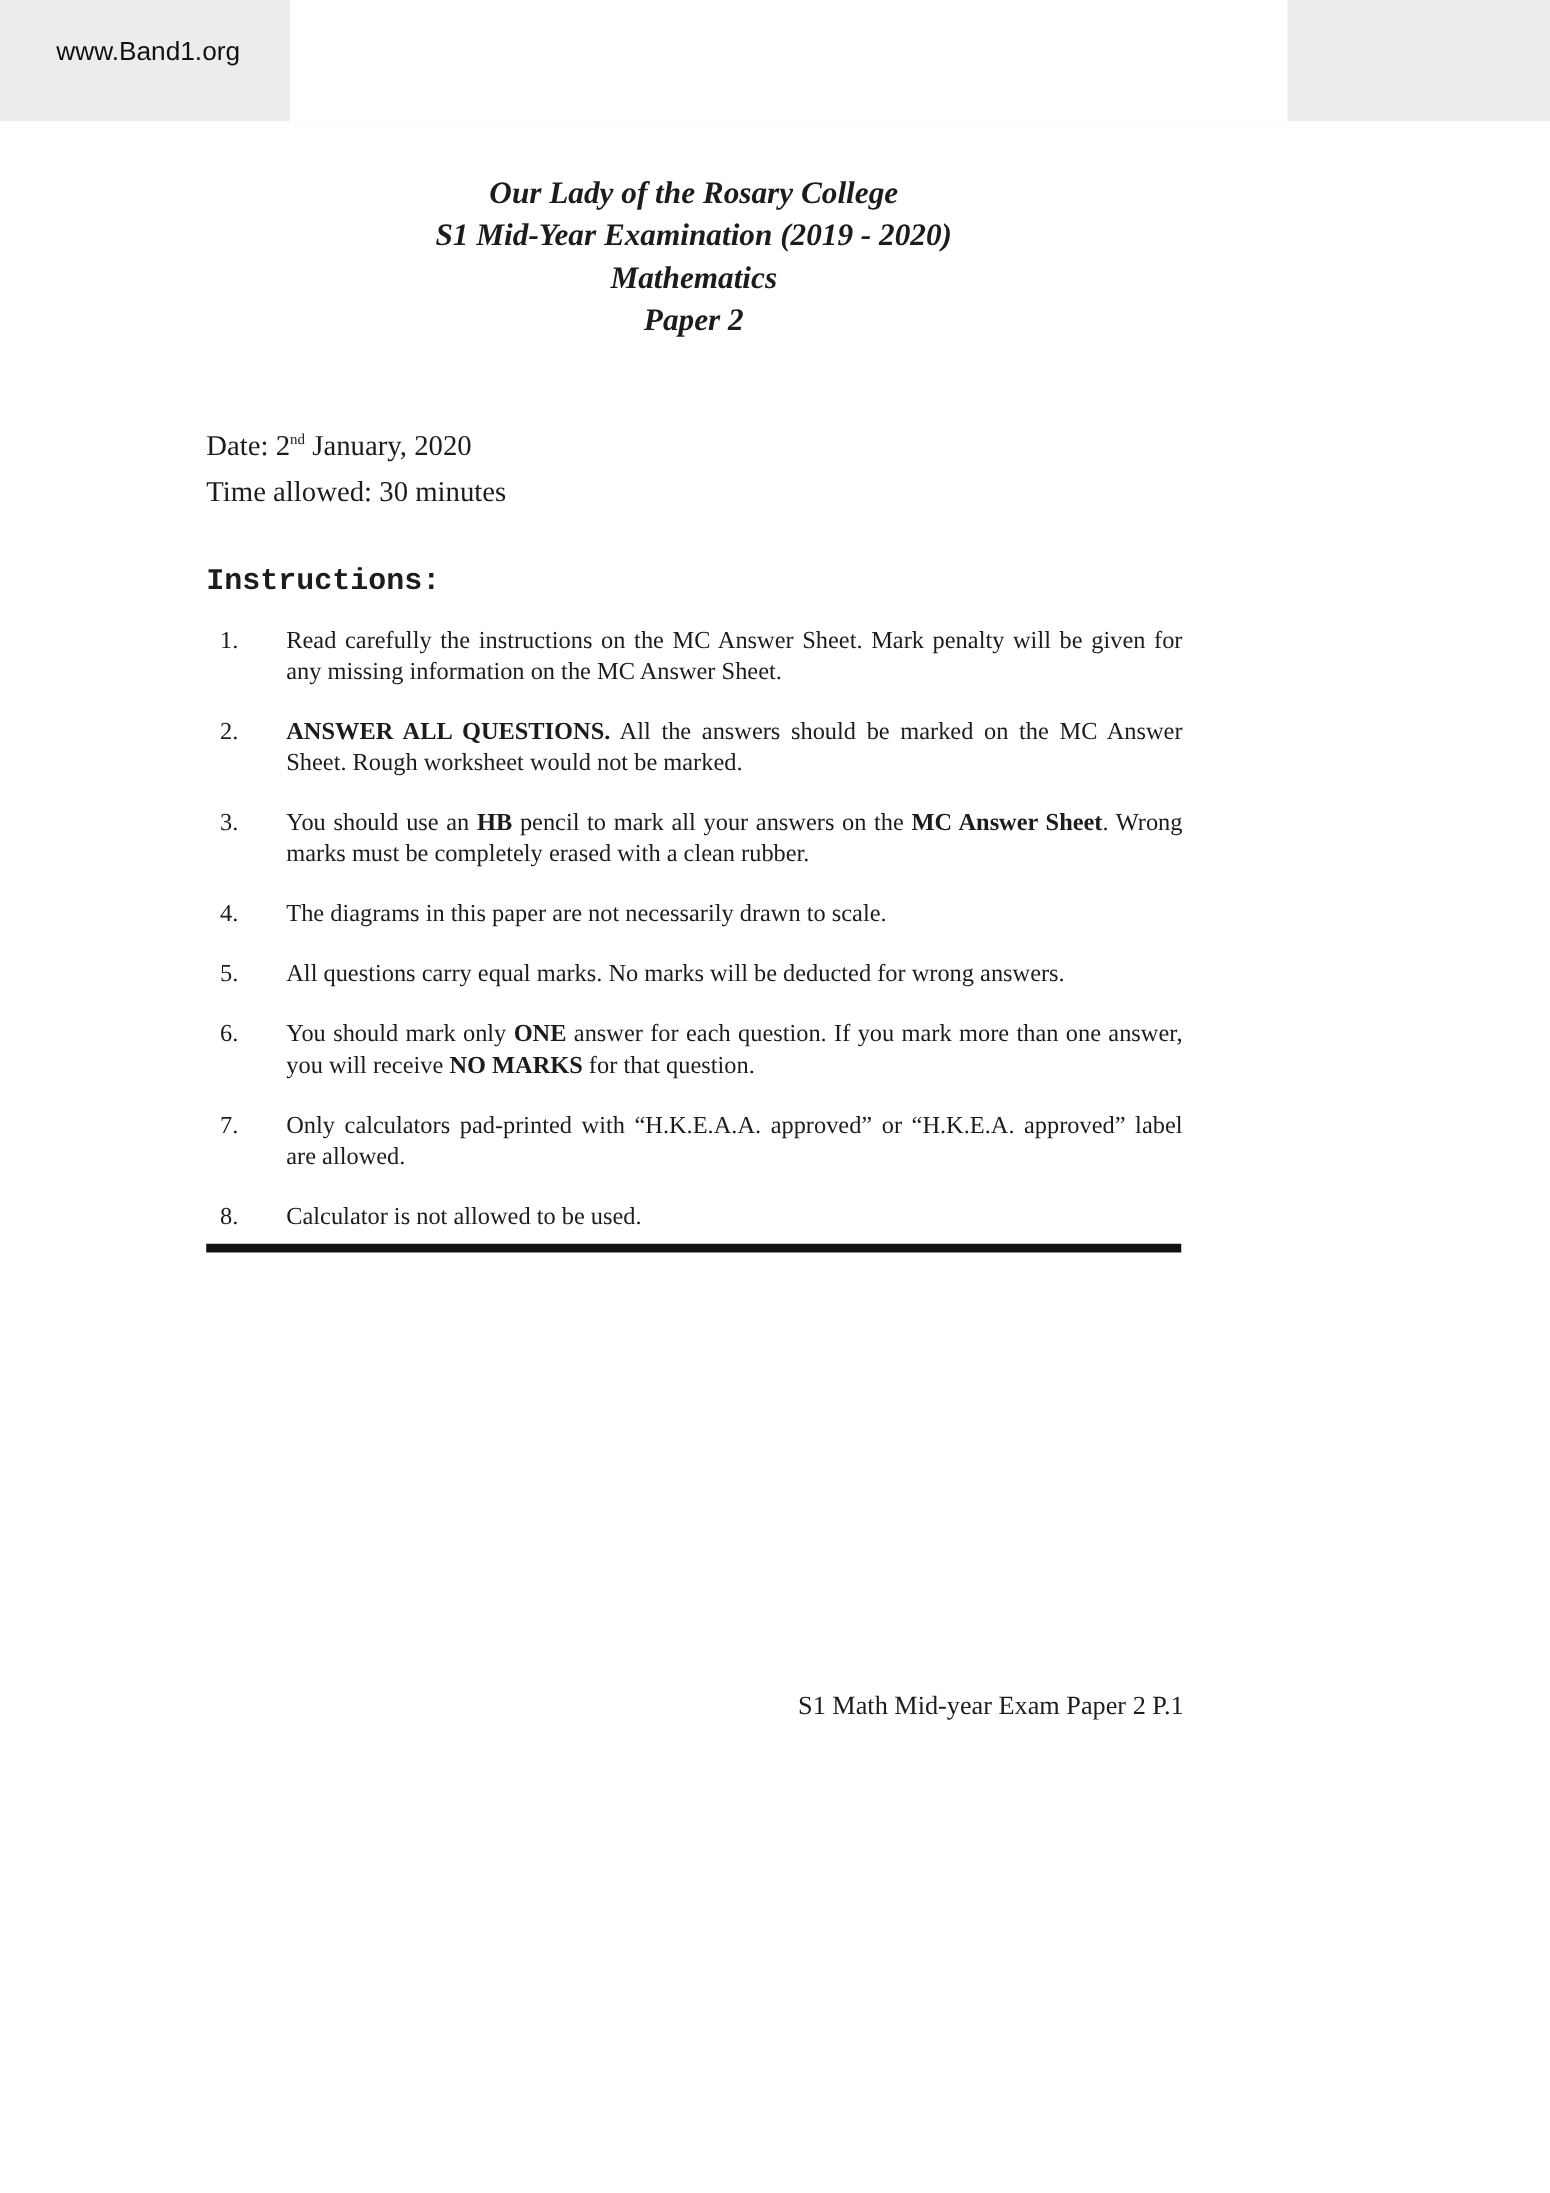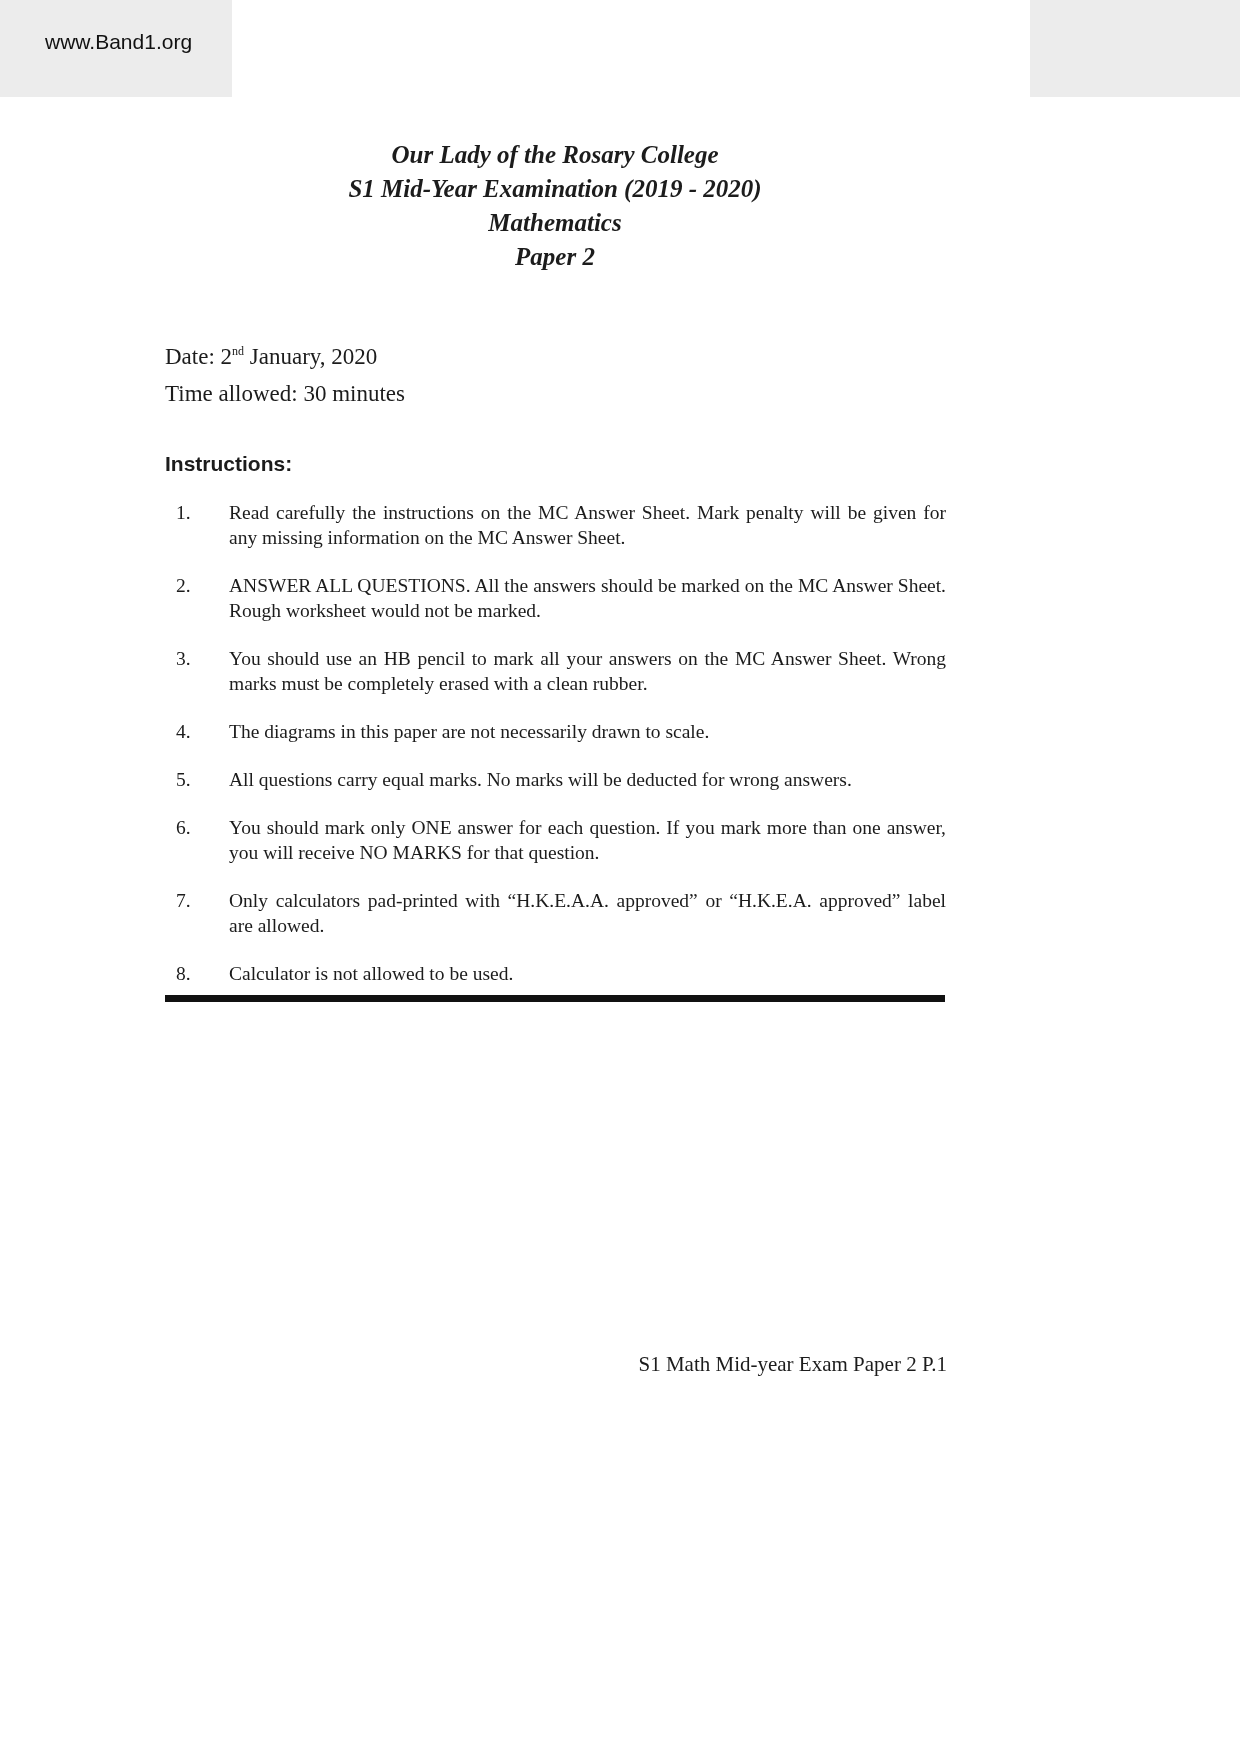--- a/index.html
+++ b/index.html
@@ -51,43 +51,43 @@
     line-height: 37px;
   }
   .meta-block sup {
     font-size: 12px;
     vertical-align: super;
     line-height: 0;
   }
   .instructions-heading {
     position: absolute;
     top: 452px; left: 165px;
-    font-family: Liberation Sans, sans-serif;
+    font-family: Liberation Mono, monospace;
     font-weight: bold;
-    font-size: 21px;
+    font-size: 24px;
   }
   .instructions-list {
     position: absolute;
     top: 500px; left: 176px;
     width: 770px;
     font-size: 19.5px;
     line-height: 25px;
   }
   .instr-row {
     display: flex;
     margin-bottom: 23px;
   }
   .instr-num {
     flex: 0 0 53px;
   }
   .instr-text {
     flex: 1;
     text-align: justify;
   }
-  .instr-text .b { font-weight: normal; }
+  .instr-text .b { font-weight: bold; }
   .divider-rule {
     position: absolute;
     top: 995px; left: 165px;
     width: 780px; height: 7px;
     background: #111111;
   }
   .page-footer {
     position: absolute;
     top: 1352px; left: 165px;
     width: 782px;

